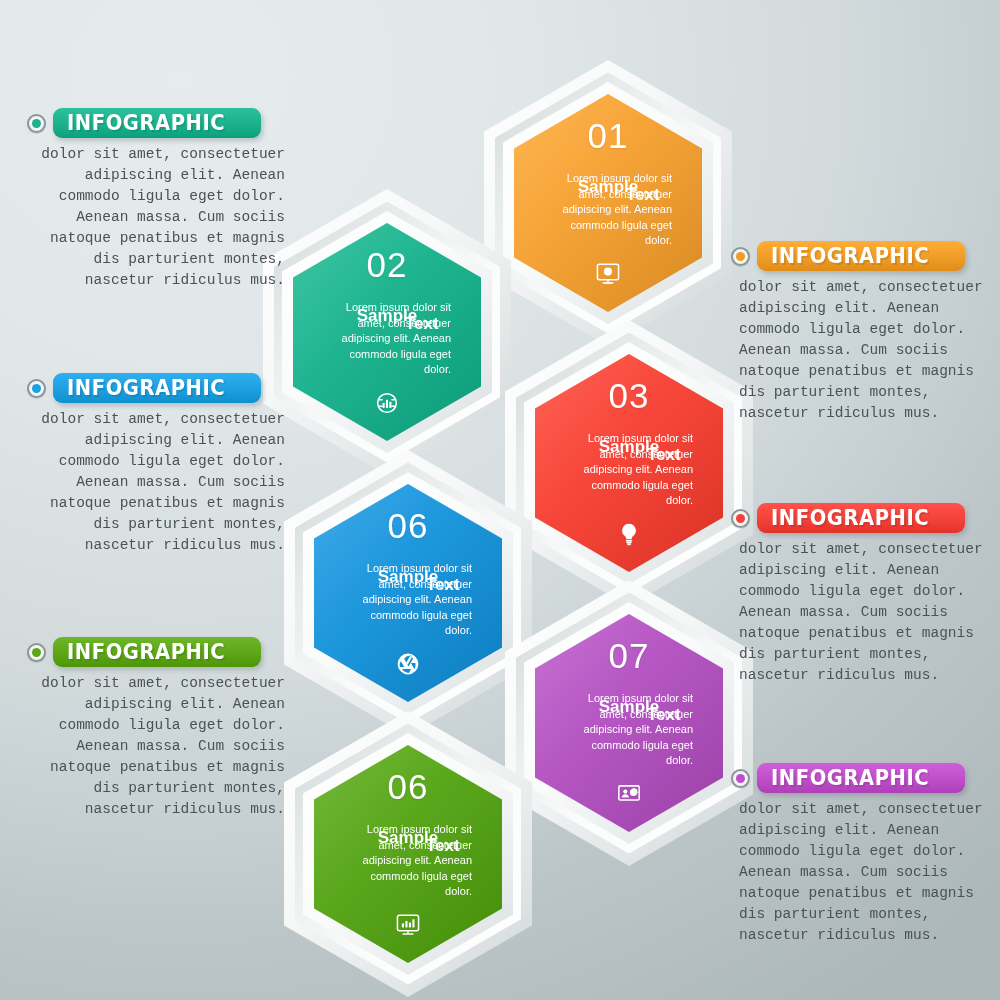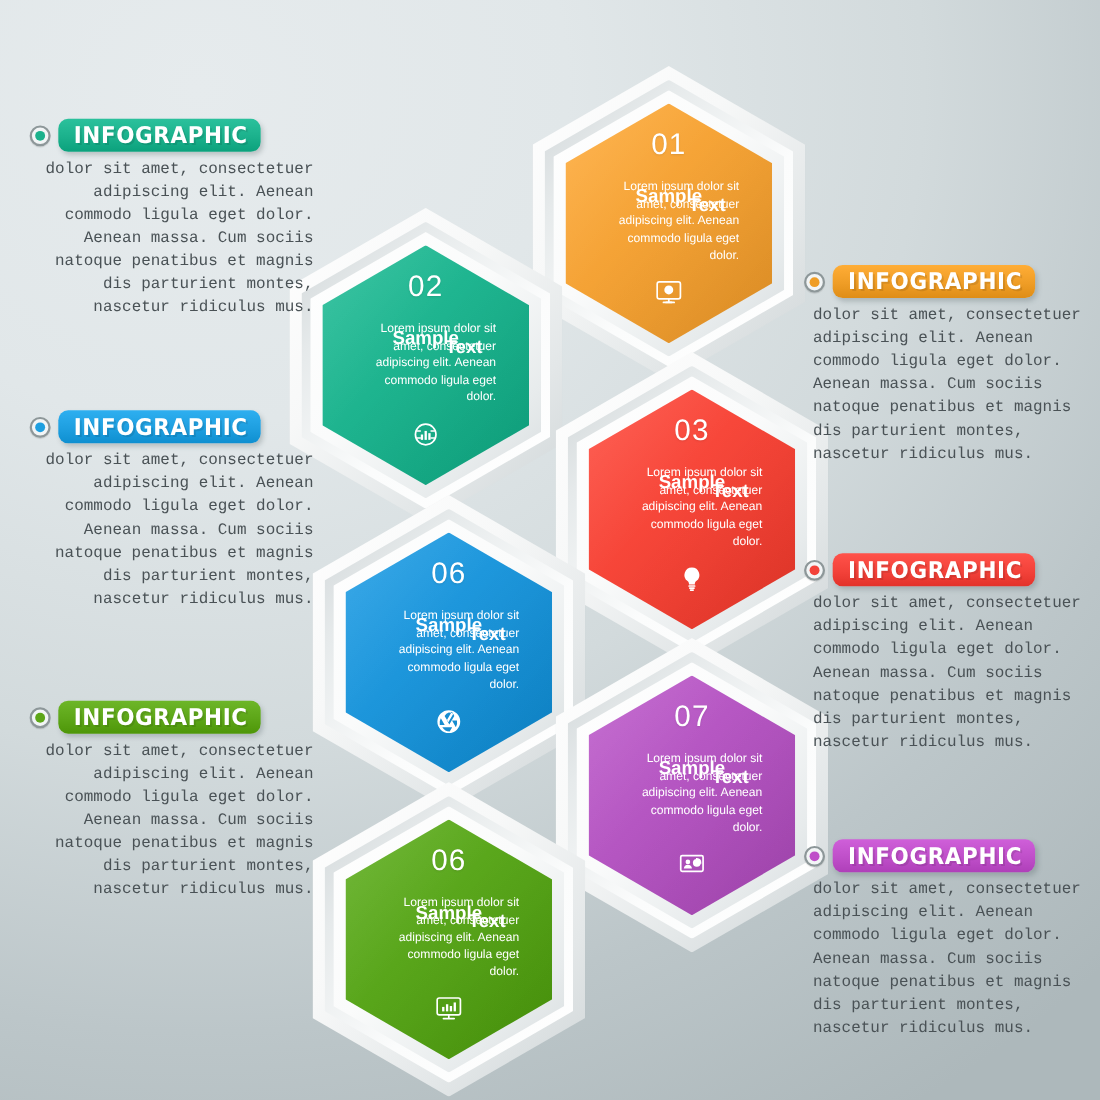--- a/index.html
+++ b/index.html
@@ -38,21 +38,21 @@
     clip-path: polygon(50% 0%, 100% 25%, 100% 75%, 50% 100%, 0% 75%, 0% 25%);
     display:flex; flex-direction:column; align-items:center;
   }
   .hex-color::after{
     content:""; position:absolute; inset:0;
     background:linear-gradient(130deg, rgba(255,255,255,0.10) 0%, rgba(255,255,255,0) 42%, rgba(0,0,0,0.055) 100%);
     pointer-events:none;
   }
 
   .hex-num {
-    color:#ffffff; font-size:27px; font-weight:300; letter-spacing:1px;
+    color:#ffffff; font-size:35px; font-weight:300; letter-spacing:1px;
     margin-top:24px; line-height:1; position:relative; z-index:2;
     text-shadow:0 1px 2px rgba(0,0,0,0.10);
   }
   .hex-headline {
     position:relative; z-index:3; width:100%; height:0;
   }
   .hex-sample {
     position:absolute; left:50%; transform:translateX(-50%);
     top:24px; color:#fff; font-size:17px; font-weight:bold; white-space:nowrap;
   }
@@ -77,21 +77,21 @@
   .marker {
     width:19px; height:19px; border-radius:50%;
     background:#f2f5f6; border:2px solid #8d9799;
     display:flex; align-items:center; justify-content:center;
     flex:0 0 auto; position:relative; z-index:3;
     box-shadow:0 1px 1px rgba(0,0,0,0.12);
   }
   .marker i { width:9px; height:9px; border-radius:50%; display:block; }
 
   .pill {
-    margin-left:7px; height:30px; padding:0 0 0 14px;
+    margin-left:7px; height:30px; padding:0 24px 0 14px;
     border-radius:9px; display:flex; align-items:center;
     color:#ffffff; font-size:21px; font-weight:bold;
     letter-spacing:0.6px; font-family:"DejaVu Sans", sans-serif;
     position:relative;
     box-shadow:2px 3px 5px rgba(95,108,112,0.33);
     text-shadow:2px 2px 0 rgba(0,0,0,0.10);
   }
   .pill span { position:relative; z-index:2; transform:scaleX(0.93); transform-origin:left center; display:block; }
 
   .label-text {

